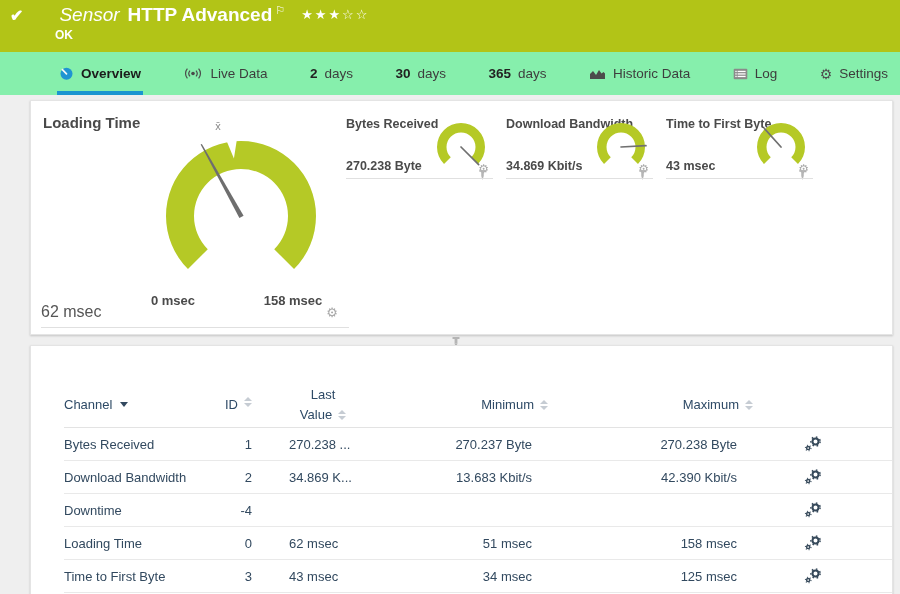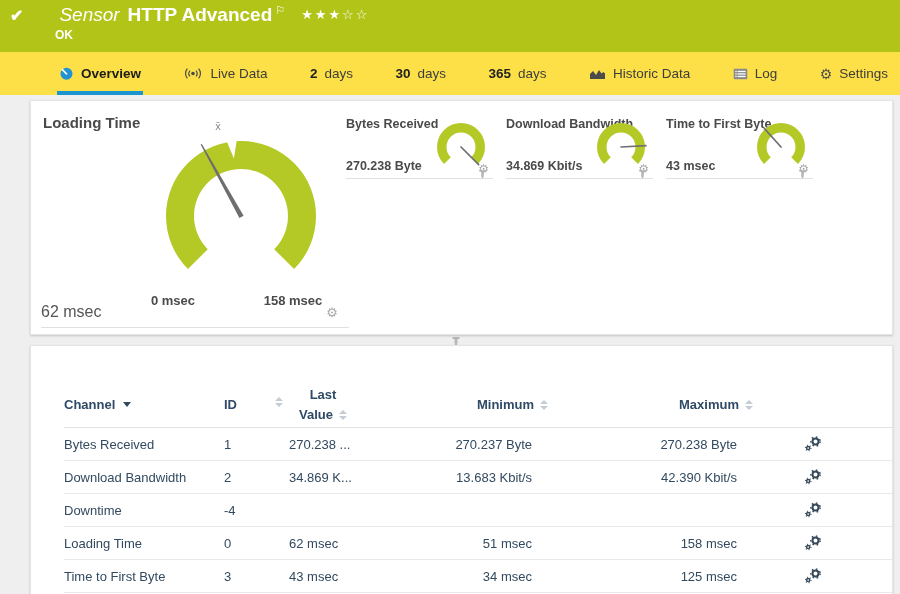--- a/index.html
+++ b/index.html
@@ -10,21 +10,21 @@
   .topbar { position:absolute; left:0; top:0; width:900px; height:52px; background:#b2c417; color:#fff; }
   .topbar .line1 { position:absolute; left:10px; top:4px; display:flex; align-items:baseline; }
   .check { font-size:16px; font-weight:bold; margin-right:8px; }
   .kind { font-style:italic; font-size:19px; margin-right:8px;margin-left:28px; }
   .sensor-title { font-size:19px; font-weight:bold; }
   .flag { font-size:11px; position:relative; top:-7px; margin-left:3px; }
   .stars { font-size:13px; letter-spacing:2px; margin-left:16px; position:relative; top:-2px; cursor:pointer; }
   .statusline { position:absolute; left:55px; top:28px; font-size:12px; font-weight:bold; }
 
   
-  .tabstrip { position:absolute; left:0; top:52px; width:900px; height:43px; background:#fde047;
+  .tabstrip { position:absolute; left:0; top:52px; width:900px; height:43px; background:#86efac;
               display:flex; justify-content:space-between; padding:0 10px 0 57px; }
   .tab { display:flex; align-items:center; gap:7px; font-size:13.5px; color:#3d3d3d; height:43px;
          padding:0 2px; cursor:pointer; white-space:nowrap; }
   .tab .num { font-weight:bold; color:#222; }
   .tab.active { font-weight:bold; color:#1c1c1c; border-bottom:4px solid #1b95d0; padding-top:4px; }
   .tab svg, .tab .gearglyph { flex:0 0 auto; }
   .gearglyph { font-size:14px; color:#4f4f4f; line-height:1; }
 
   
   .panel { position:absolute; left:30px; width:863px; background:#fff;
@@ -54,24 +54,24 @@
   .sgauge svg { position:absolute; right:2px; top:6px; pointer-events:none; }
   .sgauge .svalue { position:absolute; left:0; top:44px; font-size:12.5px; font-weight:bold; color:#4a4a4a; }
   .sgauge .sicons { position:absolute; right:4px; top:48px; display:flex; align-items:center; gap:3px; }
   .sgauge .sicons .gear { font-size:12px; color:#a9a9a9; line-height:1; cursor:pointer; }
   .sgauge .ssep { position:absolute; left:0; right:0; top:63px; height:1px; background:#e0e0e0; }
 
   
   .table { padding-left:33px; }
   .thead, .trow { display:grid; grid-template-columns:160px 44px 150px 130px 205px 1fr; align-items:center; }
   .thead { margin-top:36px; min-height:46px; border-bottom:1px solid #e3e3e3;
-           font-size:13px; font-weight:bold; color:#2e4a66; }
+           font-size:13px; font-weight:normal; color:#2e4a66; }
   .trow { height:33px; border-bottom:1px solid #e9e9e9; font-size:13px; color:#32495f; cursor:pointer; }
   .c-channel { display:flex; align-items:center; }
-  .c-id { display:flex; justify-content:space-between; padding-right:16px;gap:32px; }
+  .c-id { display:flex; justify-content:flex-end; padding-right:16px; }
   .c-last { padding-left:21px; }
   .th-last { text-align:center; padding-right:40px; line-height:1.5; }
   .c-min, .c-max { display:flex; justify-content:flex-end; padding-right:16px; }
   .th-min, .th-max { padding-right:0;align-items:center; }
   .c-edit { display:flex; justify-content:flex-end; padding-right:70px; }
   .caret { width:0; height:0; border-left:4px solid transparent; border-right:4px solid transparent;
            border-top:5px solid #32495f; margin-left:8px; }
   .sort { display:inline-flex; flex-direction:column; gap:2px; margin-left:6px; vertical-align:middle; }
   .sort i { display:block; width:0; height:0; border-left:4px solid transparent; border-right:4px solid transparent; }
   .sort .up { border-bottom:4px solid #c6ccd3; }

